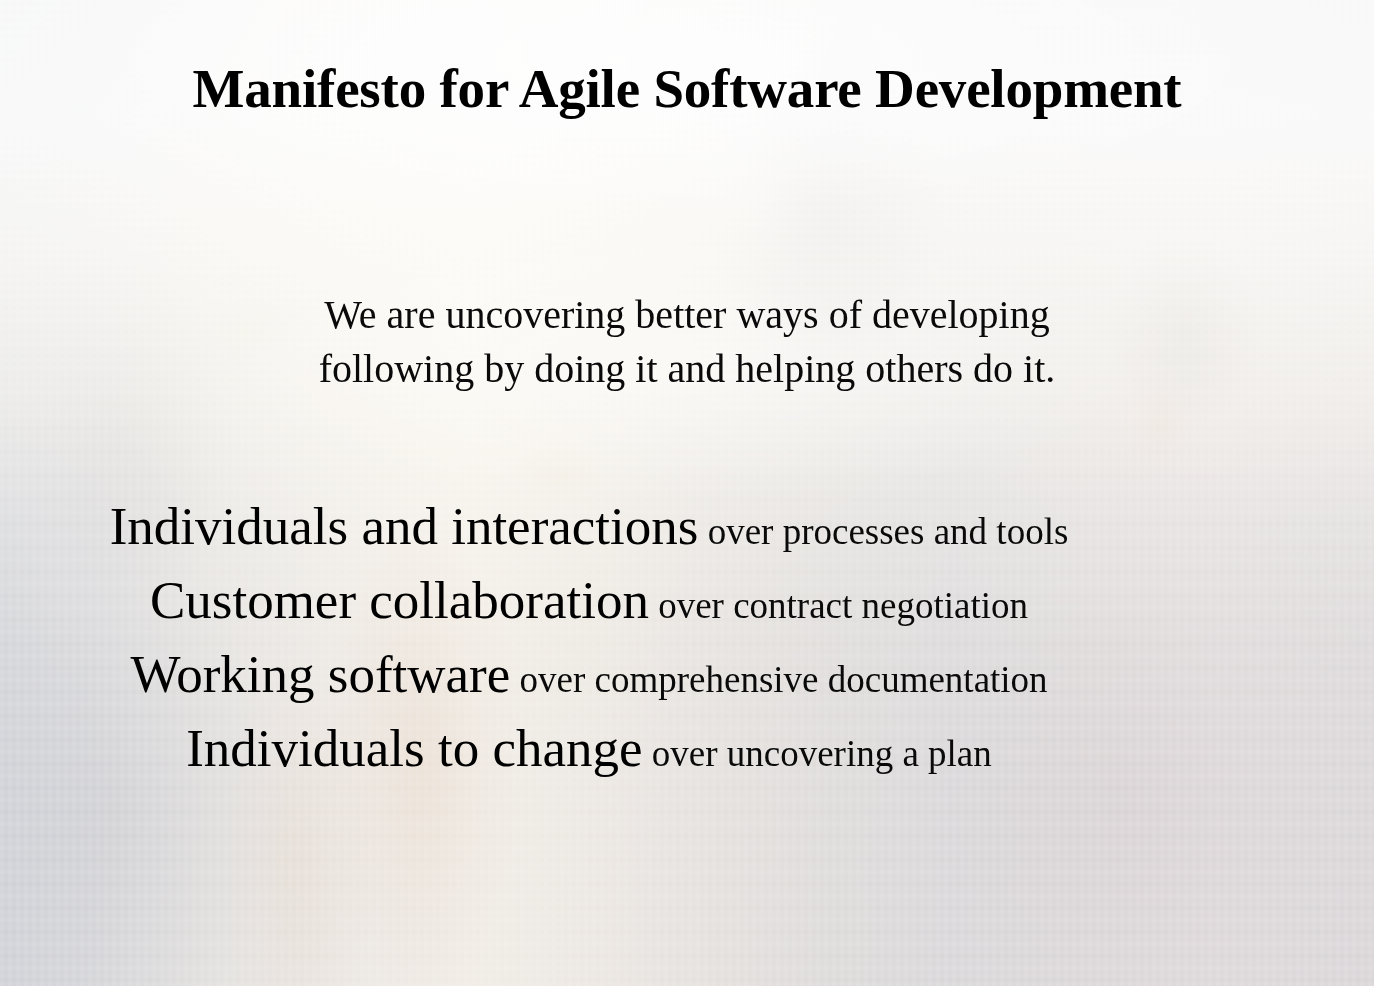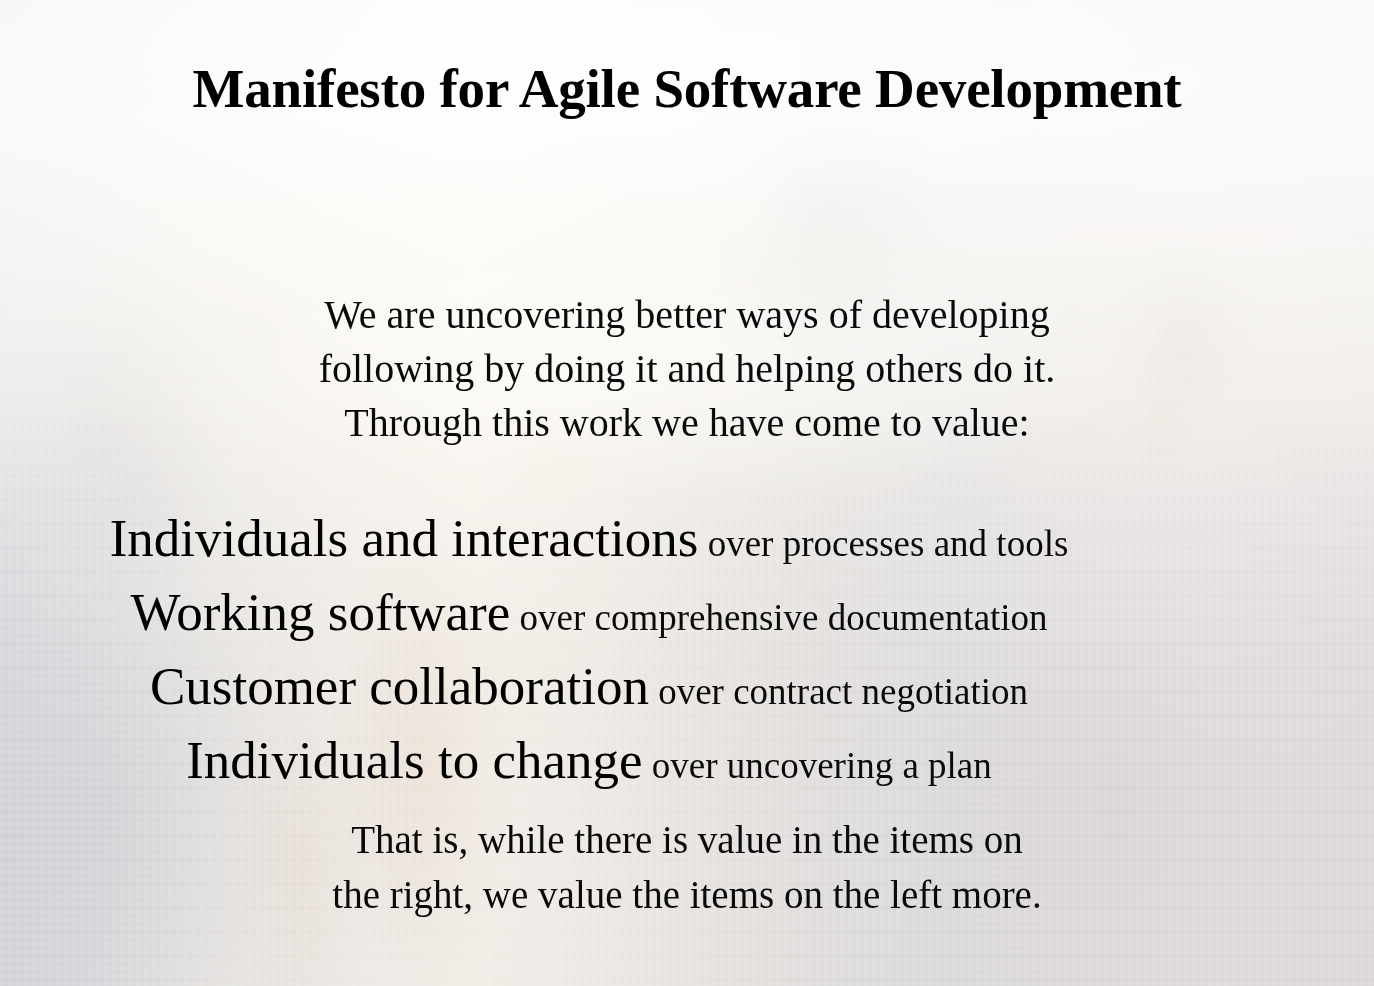--- a/index.html
+++ b/index.html
@@ -161,21 +161,20 @@
   .intro .line {
     display: block;
     white-space: nowrap;
   }
 
   .values {
     position: absolute;
     left: 0;
     top: 489px;
     width: 1178px;
-    margin-top: 12px;
   }
 
   .value-line {
     display: block;
     white-space: nowrap;
     line-height: 74px;
     height: 74px;
   }
 
   .value-major {
@@ -217,42 +216,37 @@
     <div class="bg-layer bg-veil"></div>
   </div>
 
   <div id="content">
 
     <h1 class="poster-title">Manifesto for Agile Software Development</h1>
 
     <div class="intro">
       <span class="line">We are uncovering better ways of developing</span>
       <span class="line">following by doing it and helping others do it.</span>
-      <span class="line">Through this work we have come to value:</span>
     </div>
 
     <div class="values">
 
       <div class="value-line">
         <span class="value-major">Individuals and interactions</span><span class="value-minor"> over </span><span class="value-minor">processes and tools</span>
       </div>
 
       <div class="value-line">
+        <span class="value-major">Customer collaboration</span><span class="value-minor"> over </span><span class="value-minor">contract negotiation</span>
+      </div>
+
+      <div class="value-line">
         <span class="value-major">Working software</span><span class="value-minor"> over </span><span class="value-minor">comprehensive documentation</span>
       </div>
 
       <div class="value-line">
-        <span class="value-major">Customer collaboration</span><span class="value-minor"> over </span><span class="value-minor">contract negotiation</span>
-      </div>
-
-      <div class="value-line">
         <span class="value-major">Individuals to change</span><span class="value-minor"> over </span><span class="value-minor">uncovering a plan</span>
       </div>
 
     </div>
 
-    <div class="closing">
-      <span class="line">That is, while there is value in the items on</span>
-      <span class="line">the right, we value the items on the left more.</span>
-    </div>
 
   </div>
 </div>
 
 </body></html>

